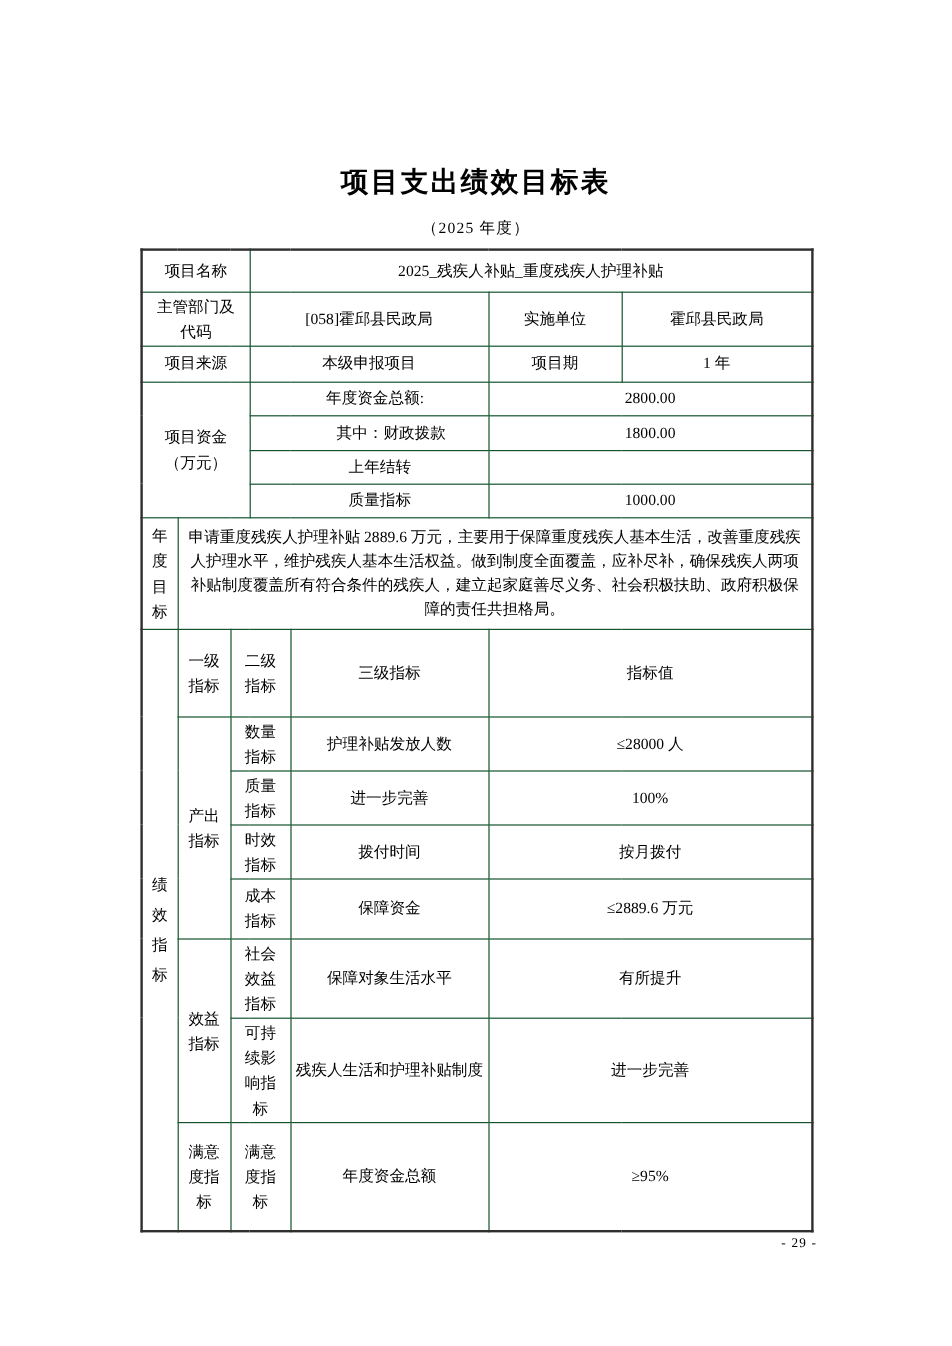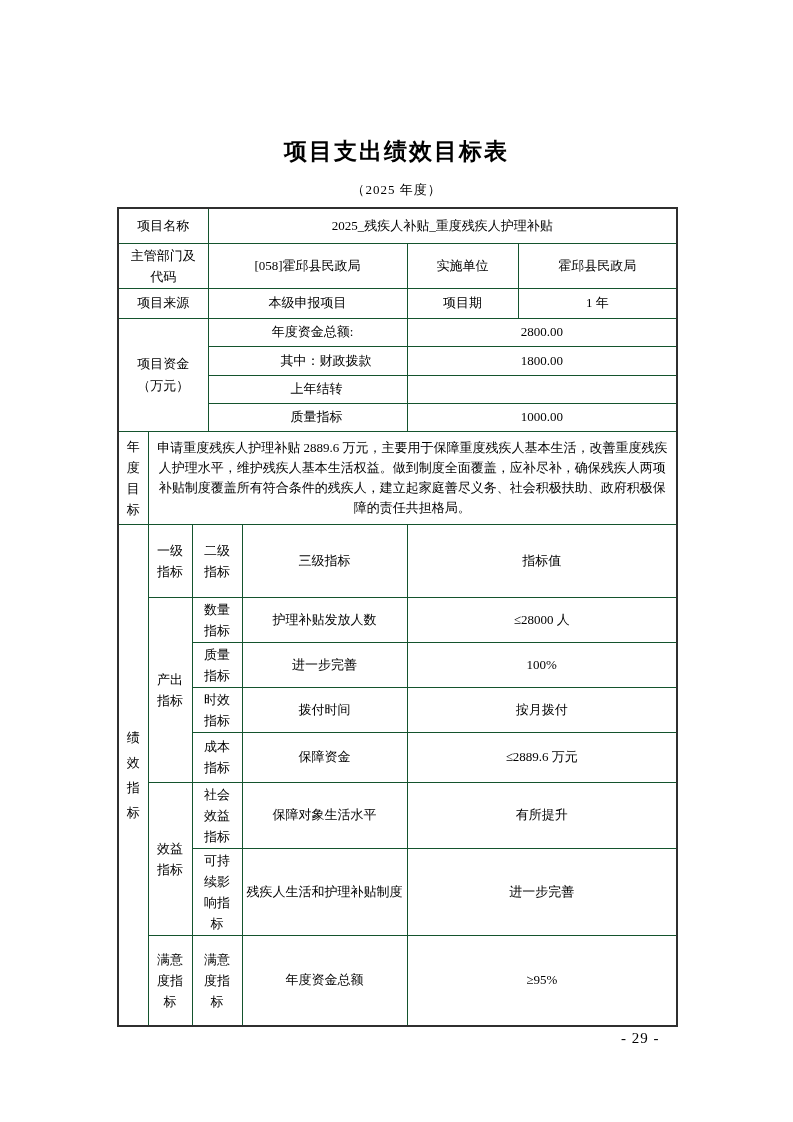--- a/index.html
+++ b/index.html
@@ -39,22 +39,22 @@
   td.fund-label.ind-md{padding-left:41px;font-family:Liberation Serif, serif;}
   td.fund-label.ind-lg{padding-left:22px;}
   td.fund-value{text-align:right;padding-right:6px;}
   
   td.goal-text{
     text-align:justify;padding:4px 8px 4px 7px;line-height:23px;
     vertical-align:middle;
   }
   td.l3-cell{padding:1px 8px;}
   .page-number{
-    position:absolute;left:621px;top:1030px;width:52px;
-    font-size:15px;letter-spacing:1px;
+    position:absolute;left:640px;top:1030px;width:52px;
+    font-size:11px;text-align:center;letter-spacing:1px;
   }
 </style>
 </head>
 <body>
 
 <div class="page">
 
   <h1 class="doc-title">项目支出绩效目标表</h1>
   <div class="doc-subtitle">（2025 年度）</div>
 

